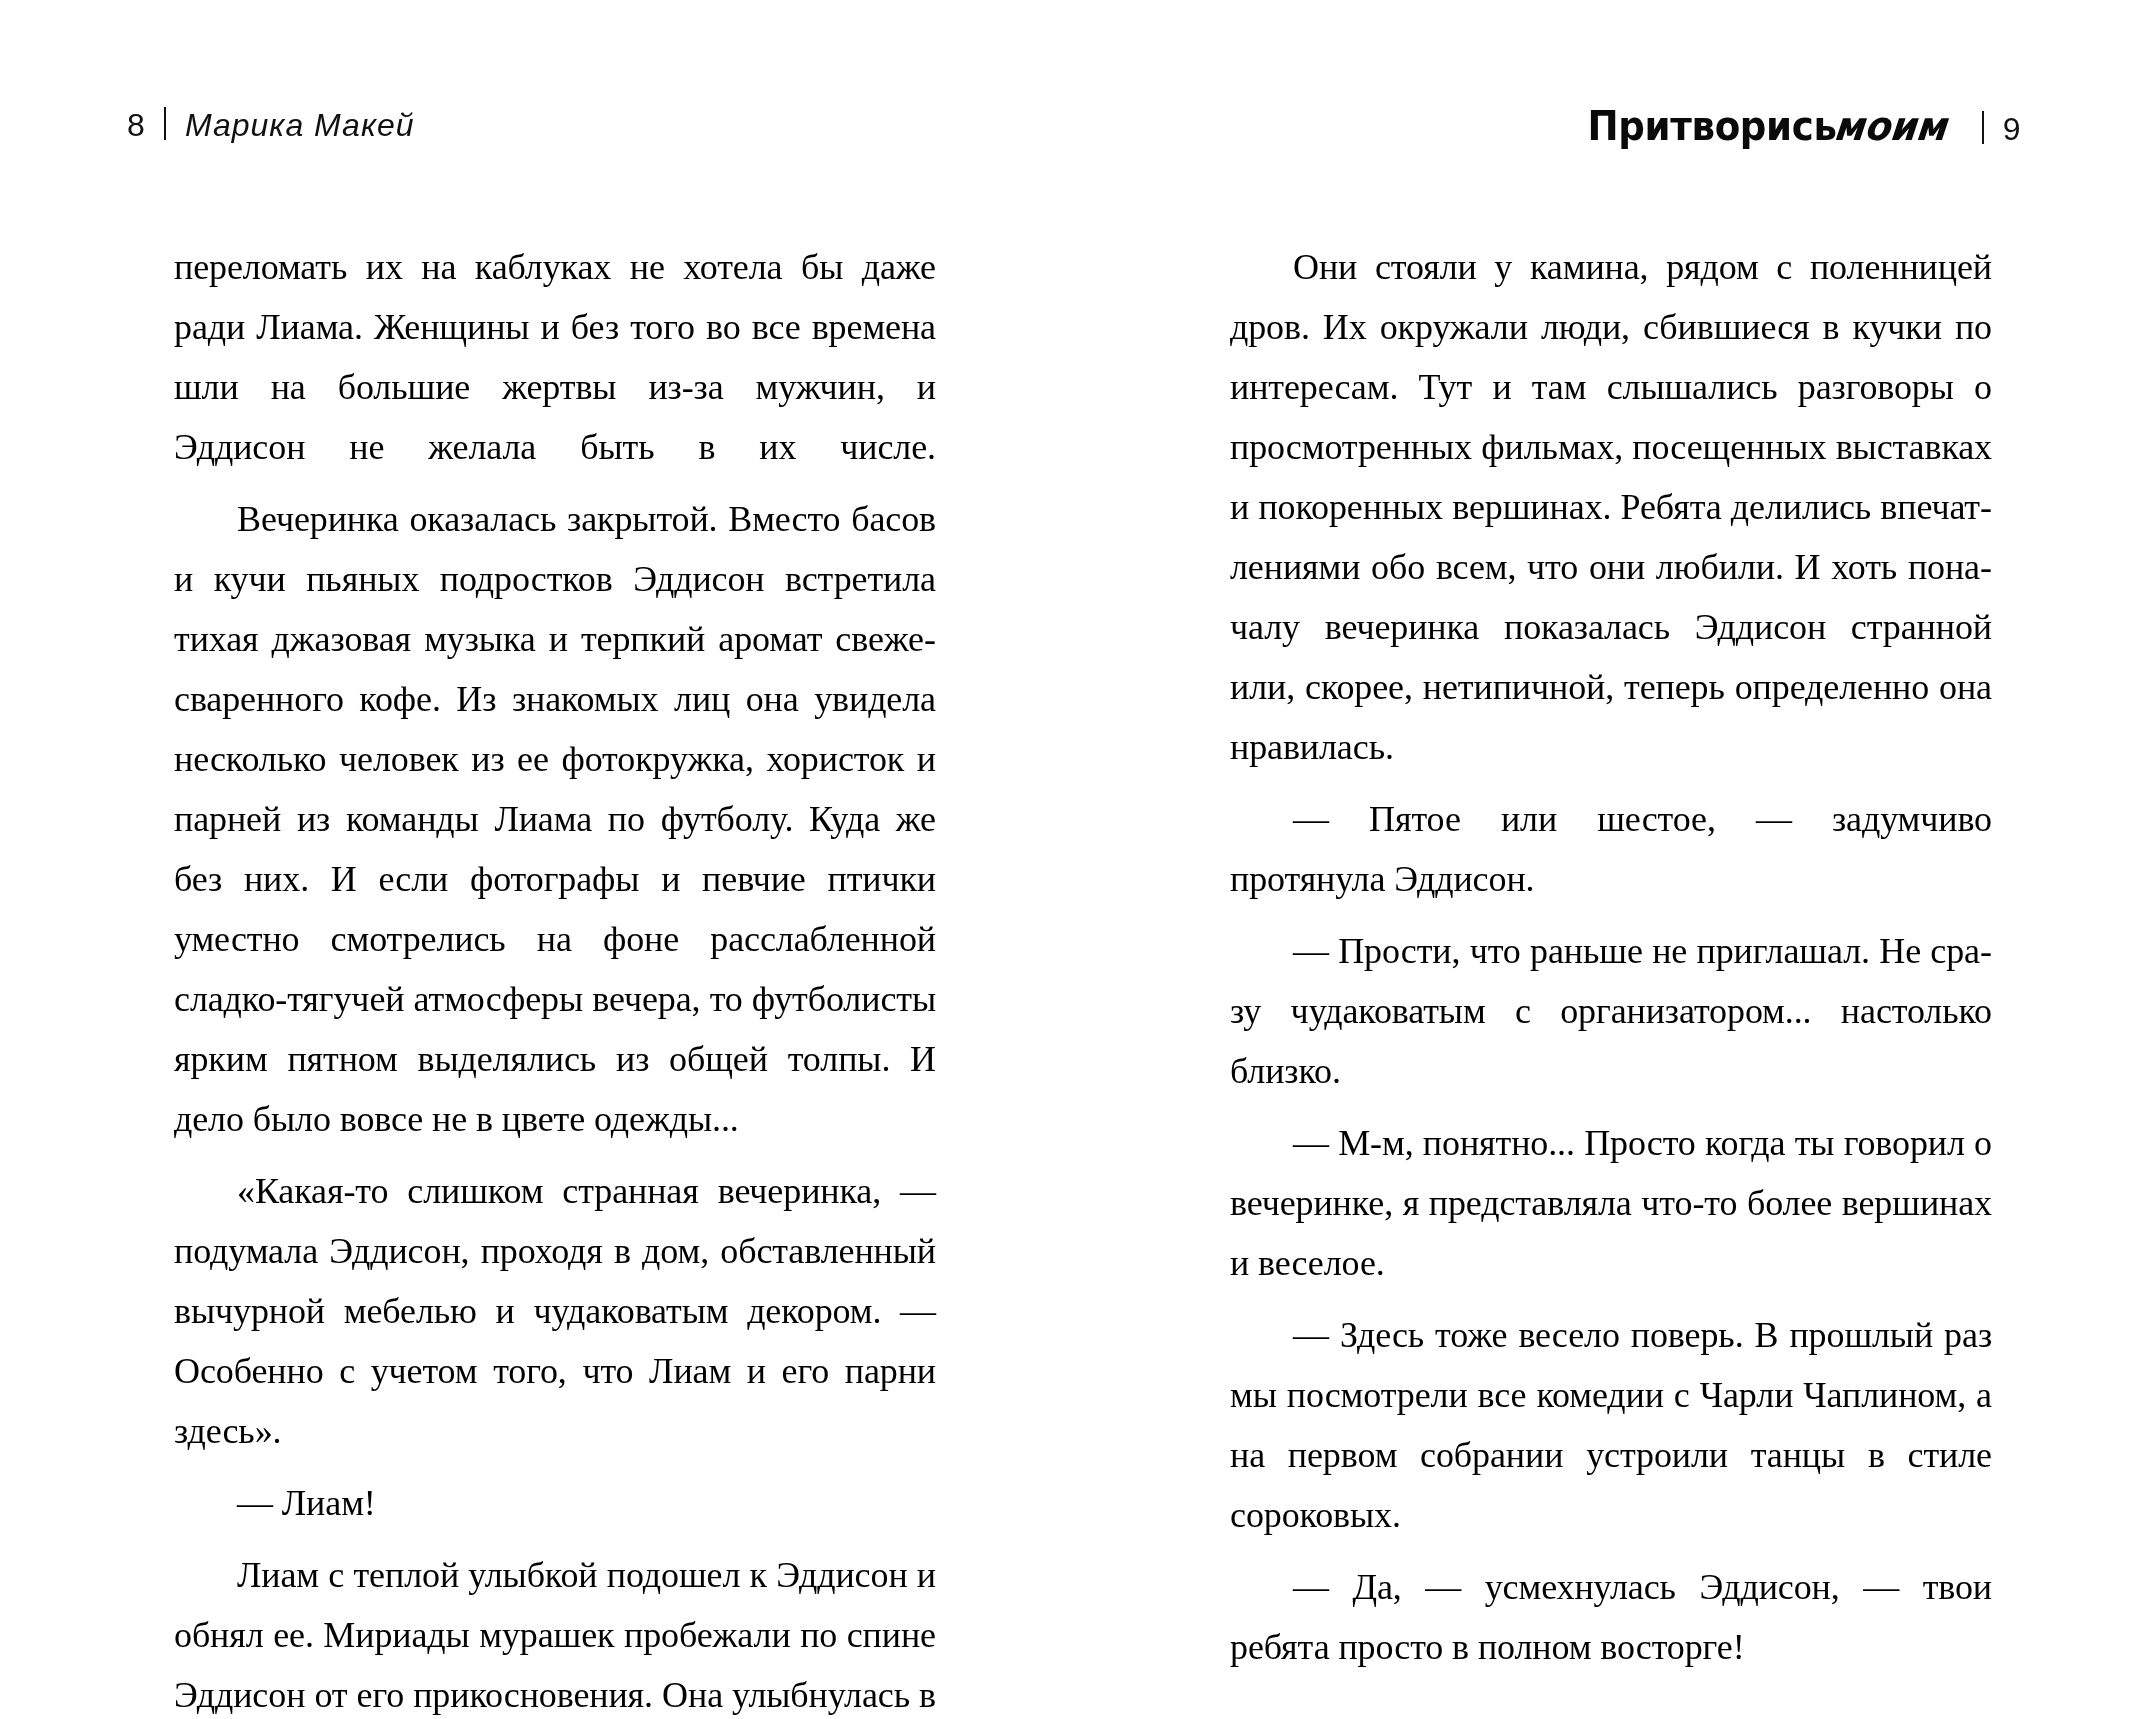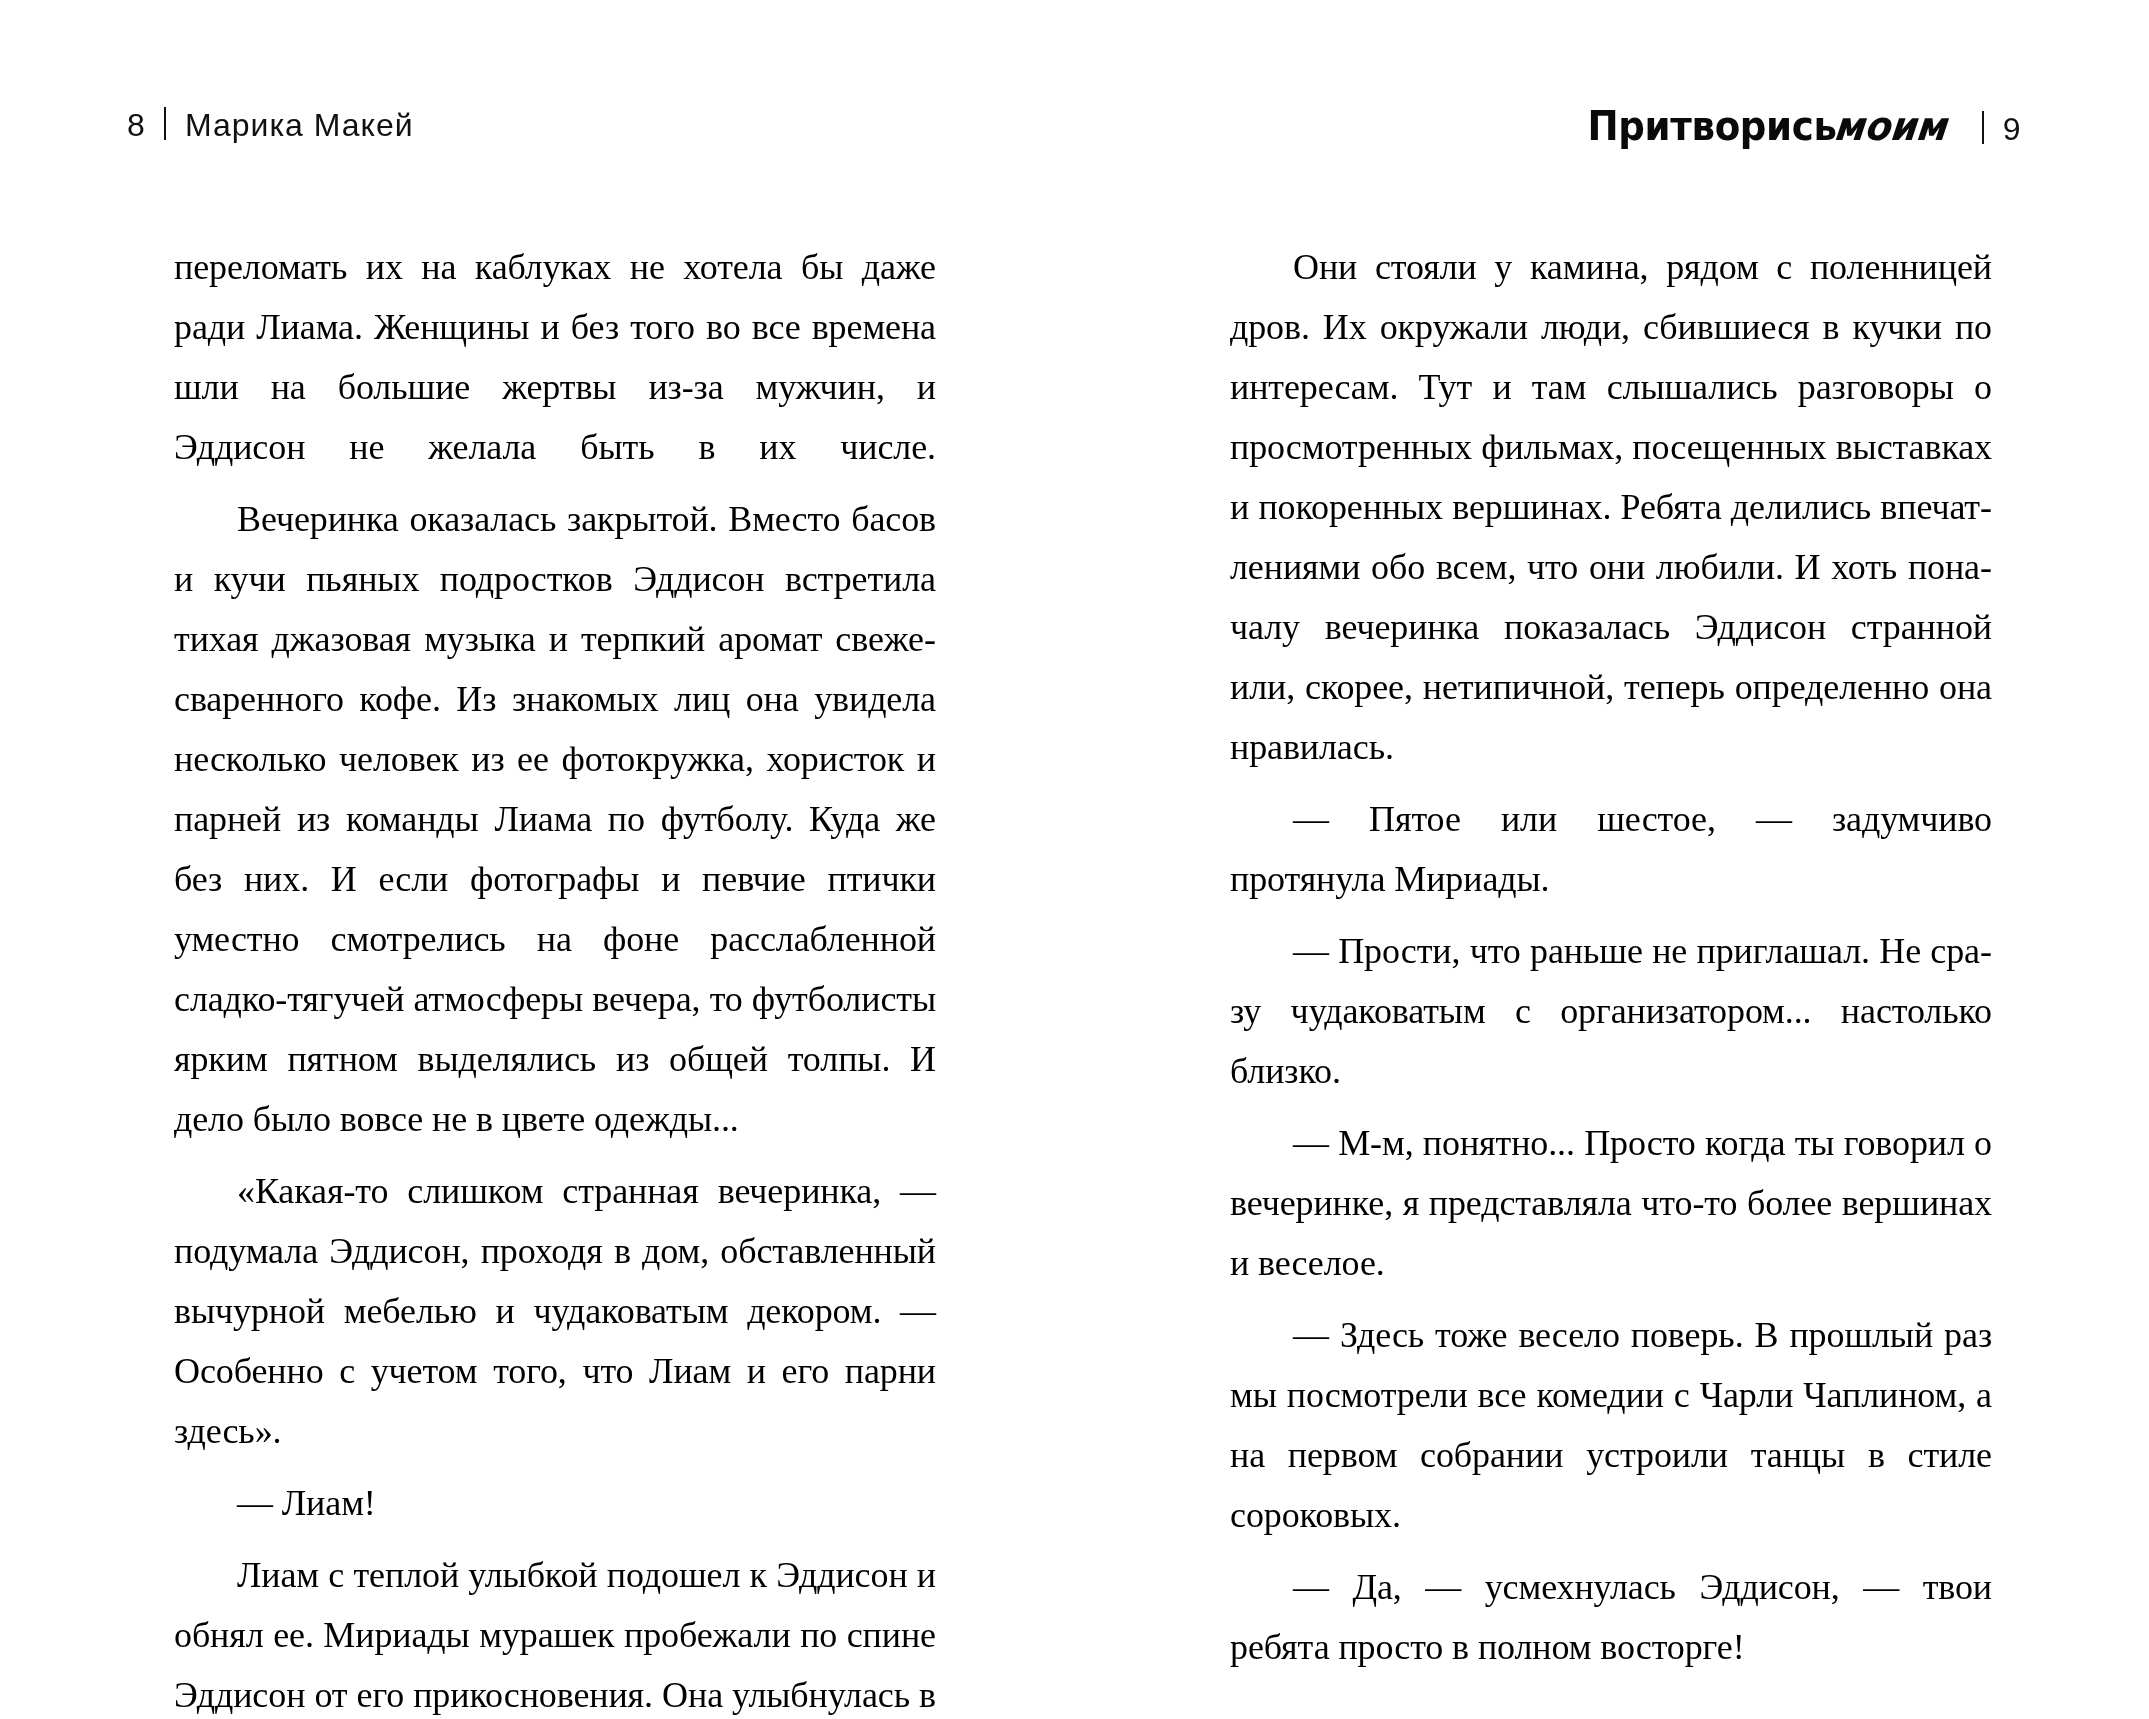--- a/index.html
+++ b/index.html
@@ -43,20 +43,21 @@
     background: #111;
     margin: 0 19px;
     position: relative;
     top: 4.4px;
   }
   .author {
     font-size: 32px;
     font-weight: 400;
     letter-spacing: 1px;
     color: #111;
+    font-style: italic;
   }
   .booktitle {
     font-size: 40px;
     font-weight: 700;
     letter-spacing: -0.4px;
     color: #0a0a0a;
     font-family: "DejaVu Sans", "Liberation Sans", sans-serif;
     transform: scaleX(0.93);
     transform-origin: right baseline;
   }
@@ -120,21 +121,21 @@
   </div>
 
   <div class="runhead runhead-right">
     <span class="booktitle"><span>Притворись</span><span class="ital">моим</span></span>
     <span class="rule"></span>
     <span class="folio">9</span>
   </div>
 
   <div class="col col-right">
     <p class="indent">Они стояли у камина, рядом с поленницей дров. Их окружали люди, сбившиеся в кучки по интересам. Тут и там слышались разговоры о просмотренных фильмах, посещенных выставках и покоренных вершинах. Ребята делились впечат­лениями обо всем, что они любили. И хоть пона­чалу вечеринка показалась Эддисон странной или, скорее, нетипичной, теперь определенно она нра­вилась.</p>
-    <p class="indent">— Пятое или шестое, — задумчиво протянула Мириады.</p>
+    <p class="indent">— Пятое или шестое, — задумчиво протянула Эддисон.</p>
     <p class="indent">— Прости, что раньше не приглашал. Не сра­зу чудаковатым с организатором... настолько близко.</p>
     <p class="indent">— М-м, понятно... Просто когда ты говорил о вечеринке, я представляла что-то более вершинах и веселое.</p>
     <p class="indent">— Здесь тоже весело поверь. В прошлый раз мы посмотрели все комедии с Чарли Чаплином, а на первом собрании устроили танцы в стиле сороковых.</p>
     <p class="indent">— Да, — усмехнулась Эддисон, — твои ребята просто в полном восторге!</p>
 
   </div>
 
 </div>
 
 

